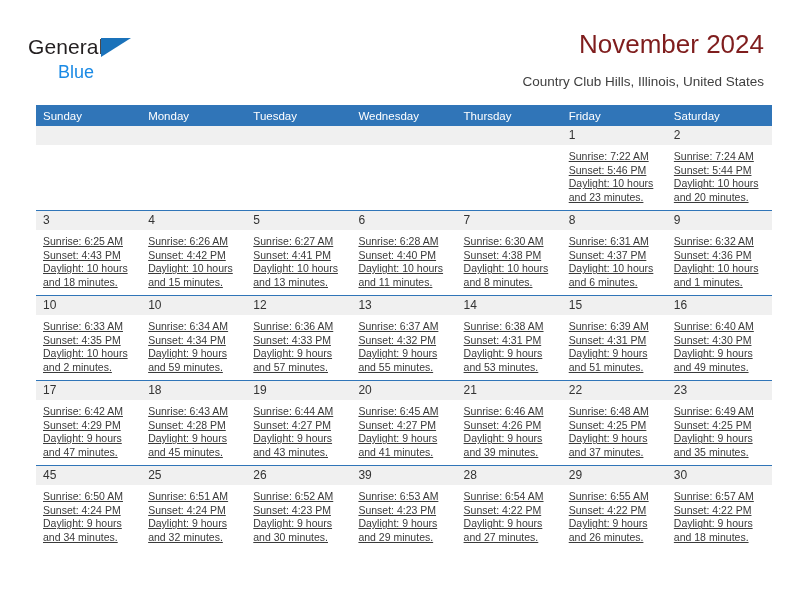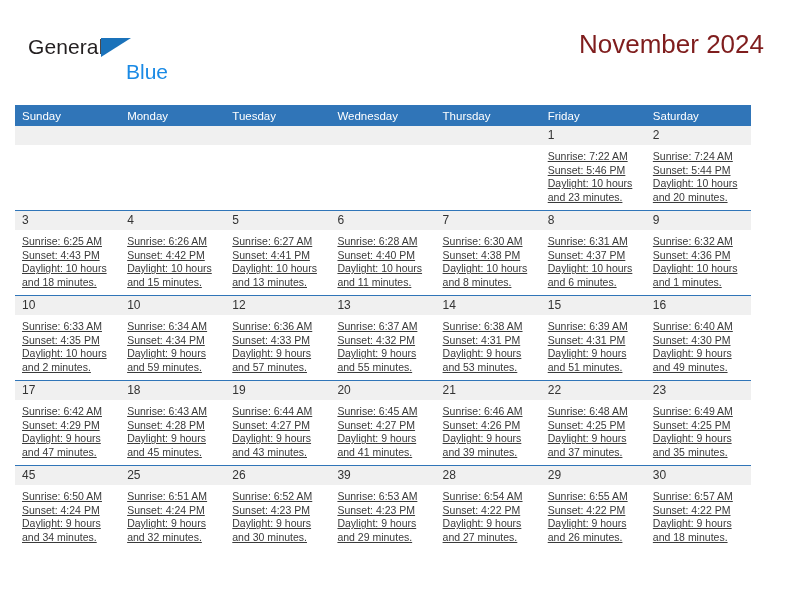--- a/index.html
+++ b/index.html
@@ -49,26 +49,25 @@
   .brand-tri {
     position: absolute;
     left: 73px;
     top: 4px;
     width: 0;
     height: 0;
     border-left: 30px solid #1a72ba;
     border-bottom: 19px solid transparent;
   }
   .brand-blue {
-    font-size: 21px;
+    font-size: 18px;
     color: #1a8ae5;
     margin-left: 30px;
     line-height: 24px;
     display: block;
-    text-align: right;
   }
   .title-block {
     position: absolute;
     right: 0;
     top: 0;
     text-align: right;
   }
   .cal-title {
     font-size: 26px;
     color: #7f1d1d;
@@ -79,21 +78,21 @@
     font-size: 13.5px;
     color: #404040;
     line-height: 20px;
     margin-top: 12px;
     white-space: nowrap;
   }
 
   
   .calendar {
     position: absolute;
-    left: 15px;
+    left: 36px;
     top: 105px;
     width: 736px;
     border-collapse: collapse;
     table-layout: fixed;
   }
   .calendar th {
     background: #3075b8;
     color: #ffffff;
     font-size: 11.5px;
     font-weight: normal;
@@ -147,20 +146,21 @@
     <div class="brand">
       <div class="brand-top">
         <span class="brand-general">General</span>
         <span class="brand-tri"></span>
       </div>
       <span class="brand-blue">Blue</span>
     </div>
 
     <div class="title-block">
       <div class="cal-title">November 2024</div>
+      <div class="cal-location">Country Club Hills, Illinois, United States</div>
     </div>
 
   </div>
 
   <table class="calendar">
     <thead>
       <tr>
         <th>Sunday</th>
         <th>Monday</th>
         <th>Tuesday</th>

